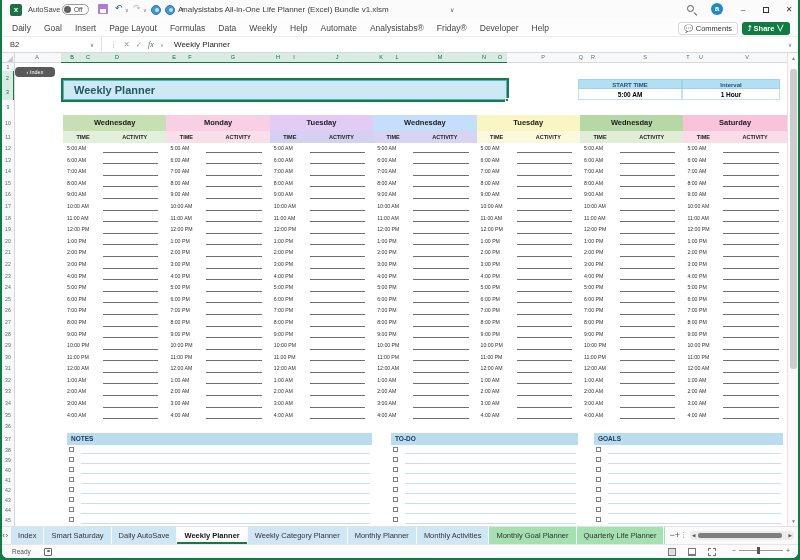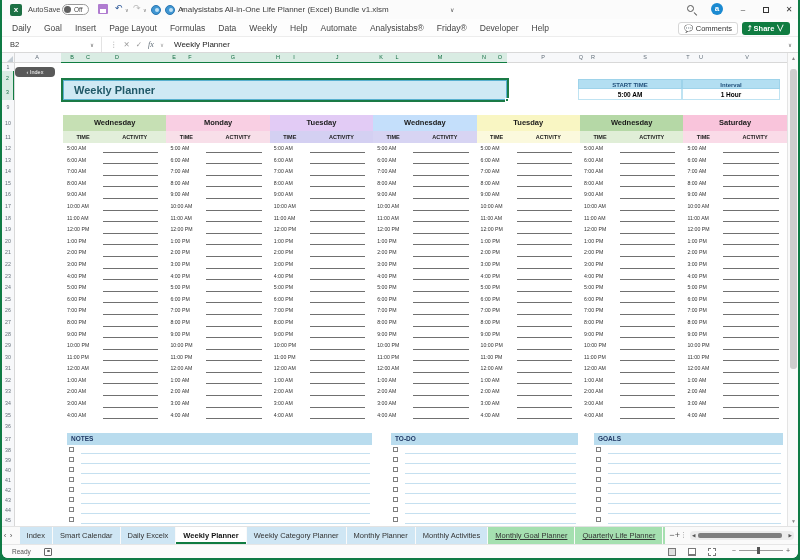--- a/index.html
+++ b/index.html
@@ -84,21 +84,21 @@
 
   .v-scroll { position:absolute; right:0; top:0; bottom:0; width:11px; background:#fafafa; border-left:1px solid #e4e4e4; }
   .v-scroll .arr { position:absolute; left:0; width:11px; text-align:center; font-size:5px; color:#888; }
   .v-thumb { position:absolute; left:2px; top:16px; width:7px; height:300px; background:#cdcdcd; border-radius:3px; }
 
   
   .tabbar { position:absolute; left:0; right:0; bottom:14px; height:18px; background:#fafafa; border-top:1px solid #e3e3e3; display:flex; align-items:stretch; }
   .tab-nav { width:16px; text-align:center; font-size:8px; color:#555; line-height:17px; }
   .tab { font-size:7.5px; color:#333; padding:0 7px; line-height:17px; margin-right:1px; white-space:nowrap; }
   .tab.blue { background:var(--tabblue,#cfe6f4); }
-  .tab.green { background:var(--tabgreen,#a5e0b0);text-decoration:underline; }
+  .tab.green { background:var(--tabgreen,#a5e0b0); }
   .tab.active { background:#fff; font-weight:bold; color:#111; border-bottom:2px solid var(--accent,#107c41); }
   .tab-sliver { width:5px; background:var(--tabgreen,#a5e0b0); margin-right:4px; }
   .tab-tool { width:14px; text-align:center; font-size:9px; color:#555; line-height:16px; }
   .tab-right { margin-left:auto; display:flex; align-items:center; padding-right:4px; }
   .h-scroll { position:relative; width:104px; height:9px; background:#ececec; border-radius:4px; margin-left:3px; }
   .h-scroll .la,.h-scroll .ra { position:absolute; top:1.5px; font-size:4.5px; color:#555; }
   .h-scroll .la { left:2px; } .h-scroll .ra { right:2px; }
   .h-thumb { position:absolute; left:8px; top:2px; width:84px; height:5px; background:#7f7f7f; border-radius:2px; }
 
   
@@ -1109,22 +1109,22 @@
         <span class="arr" style="bottom:2px">▼</span>
       </div>
     </div>
 
     <div class="tabbar">
       <span class="tab-nav">‹</span>
       <span class="tab-nav">›</span>
       <span style="width:14px"></span>
       <span id="sheet-tabs" style="display:flex">
           <span class="tab blue">Index</span>
-          <span class="tab blue">Smart Calendar</span>
-          <span class="tab blue">Daily Excelx</span>
+          <span class="tab blue">Smart Saturday</span>
+          <span class="tab blue">Daily AutoSave</span>
           <span class="tab active">Weekly Planner</span>
           <span class="tab blue">Weekly Category Planner</span>
           <span class="tab blue">Monthly Planner</span>
           <span class="tab blue">Monthly Activities</span>
           <span class="tab green">Monthly Goal Planner</span>
           <span class="tab green">Quarterly Life Planner</span>
         </span>
       <span class="tab-sliver"></span>
       <span class="tab-tool">−</span>
       <span class="tab-tool">+</span>

